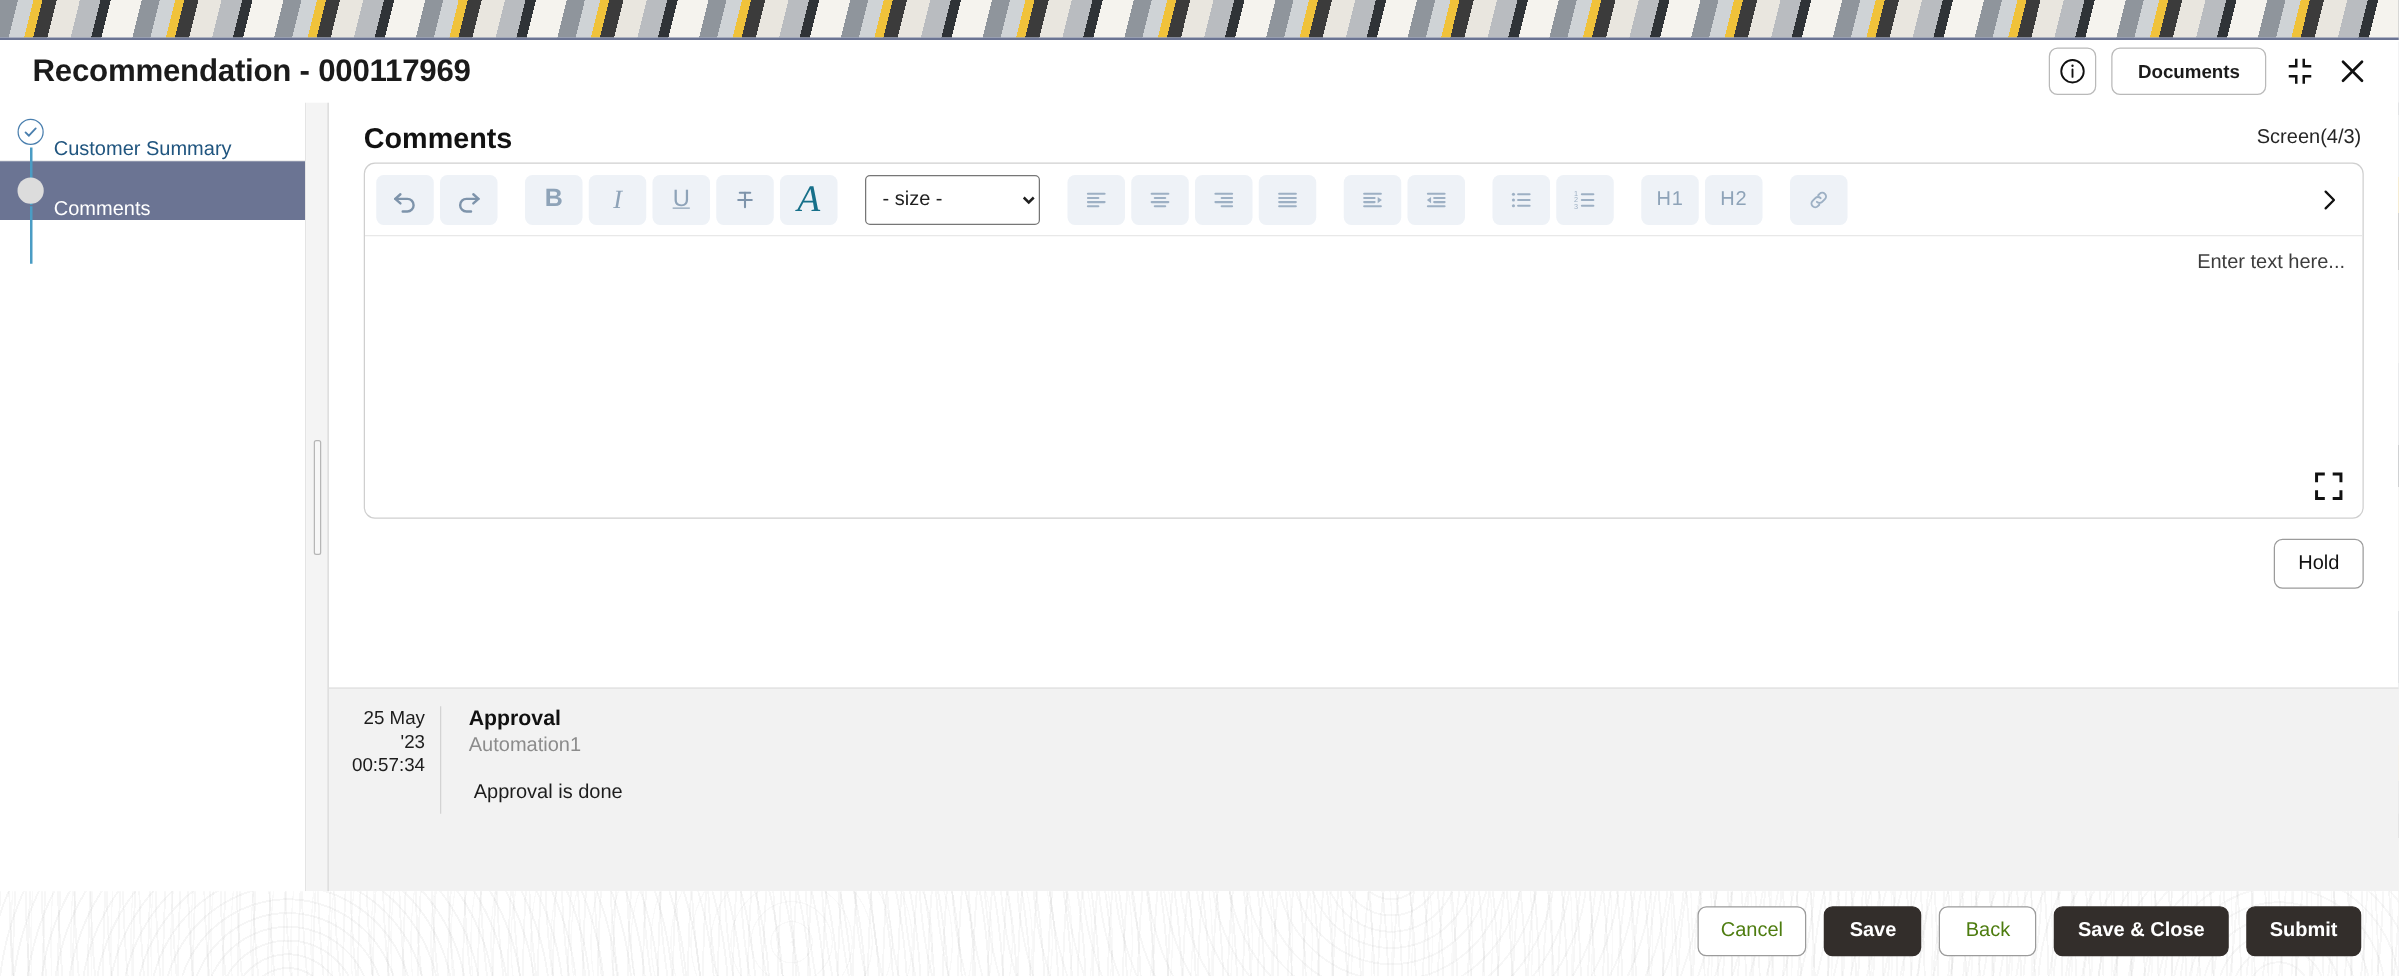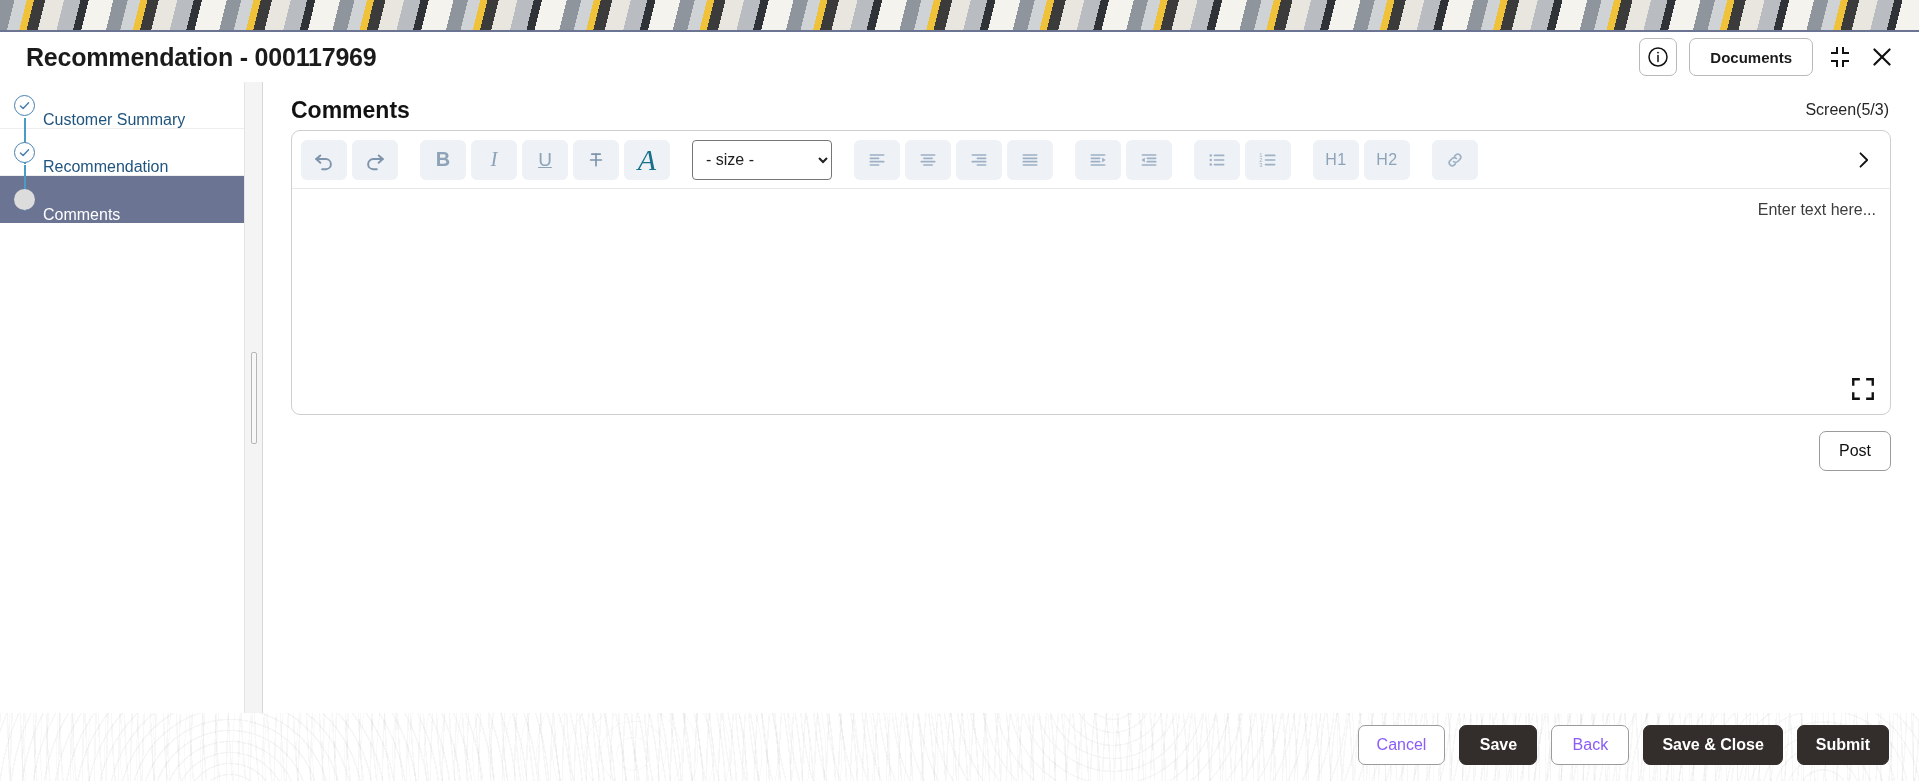--- a/index.html
+++ b/index.html
@@ -398,21 +398,21 @@
     padding: 0 18px;
     border-radius: 7px;
     font-size: 16px;
     cursor: pointer;
     font-family: "Liberation Sans", sans-serif;
     font-weight: 600;
   }
   .footer-btn.outline {
     background: #ffffff;
     border: 1px solid #9b9b9b;
-    color: #8b5cf6;
+    color: #4d7c0f;
     font-weight: 400;
     text-align: center;
   }
   .footer-btn.solid {
     background: #332e2b;
     border: 1px solid #332e2b;
     color: #ffffff;
   }
   svg { display: block; }
 </style>
@@ -467,45 +467,37 @@
 
       <div class="step-item done">
         <span class="step-marker">
           <svg width="13" height="13" viewBox="0 0 16 16" fill="none" stroke="#4a7fae" stroke-width="1.8" stroke-linecap="round" stroke-linejoin="round">
             <polyline points="3,8.5 6.3,11.8 13,4.6"></polyline>
           </svg>
         </span>
         <span class="step-label">Customer Summary</span>
       </div>
 
-      <div class="step-item done">
-        <span class="step-marker">
-          <svg width="13" height="13" viewBox="0 0 16 16" fill="none" stroke="#4a7fae" stroke-width="1.8" stroke-linecap="round" stroke-linejoin="round">
-            <polyline points="3,8.5 6.3,11.8 13,4.6"></polyline>
-          </svg>
-        </span>
-        <span class="step-label">Recommendation</span>
-      </div>
 
       <div class="step-item active">
         <span class="step-marker"></span>
         <span class="step-label">Comments</span>
       </div>
     </div>
 
     <div id="splitter" class="watermark">
       <div id="splitter-handle"></div>
     </div>
 
     <div id="main-content">
       <div id="content-scroll">
 
         <div id="section-header">
           <div id="section-title">Comments</div>
-          <div id="screen-counter">Screen(5/3)</div>
+          <div id="screen-counter">Screen(4/3)</div>
         </div>
 
         <div id="editor-card">
 
           <div id="editor-toolbar">
 
             <div class="tool-btn">
               <svg width="22" height="22" viewBox="0 0 24 24" fill="none" stroke="#7e94ab" stroke-width="2.1" stroke-linecap="round" stroke-linejoin="round">
                 <polyline points="8,7 3.5,11 8,15"></polyline>
                 <path d="M3.5,11 H14 a5.5,5.5 0 0 1 0,11 H10"></path>
@@ -658,24 +650,38 @@
                 <polyline points="3,8 3,3 8,3"></polyline>
                 <polyline points="16,3 21,3 21,8"></polyline>
                 <polyline points="21,16 21,21 16,21"></polyline>
                 <polyline points="8,21 3,21 3,16"></polyline>
               </svg>
             </div>
           </div>
         </div>
 
         <div id="post-row">
-          <button id="post-button">Post</button>
+          <button id="post-button">Hold</button>
         </div>
       </div>
 
+      <div id="comment-feed">
+        <div class="comment-row">
+          <div class="comment-time">
+            <div>25 May</div>
+            <div>'23</div>
+            <div>00:57:34</div>
+          </div>
+          <div class="comment-main">
+            <div class="comment-title">Approval</div>
+            <div class="comment-author">Automation1</div>
+            <div class="comment-body">Approval is done</div>
+          </div>
+        </div>
+      </div>
     </div>
   </div>
 
   <div id="window-footer" class="watermark">
     <button class="footer-btn outline">Cancel</button>
     <button class="footer-btn solid">Save</button>
     <button class="footer-btn outline">Back</button>
     <button class="footer-btn solid">Save &amp; Close</button>
     <button class="footer-btn solid">Submit</button>
   </div>

